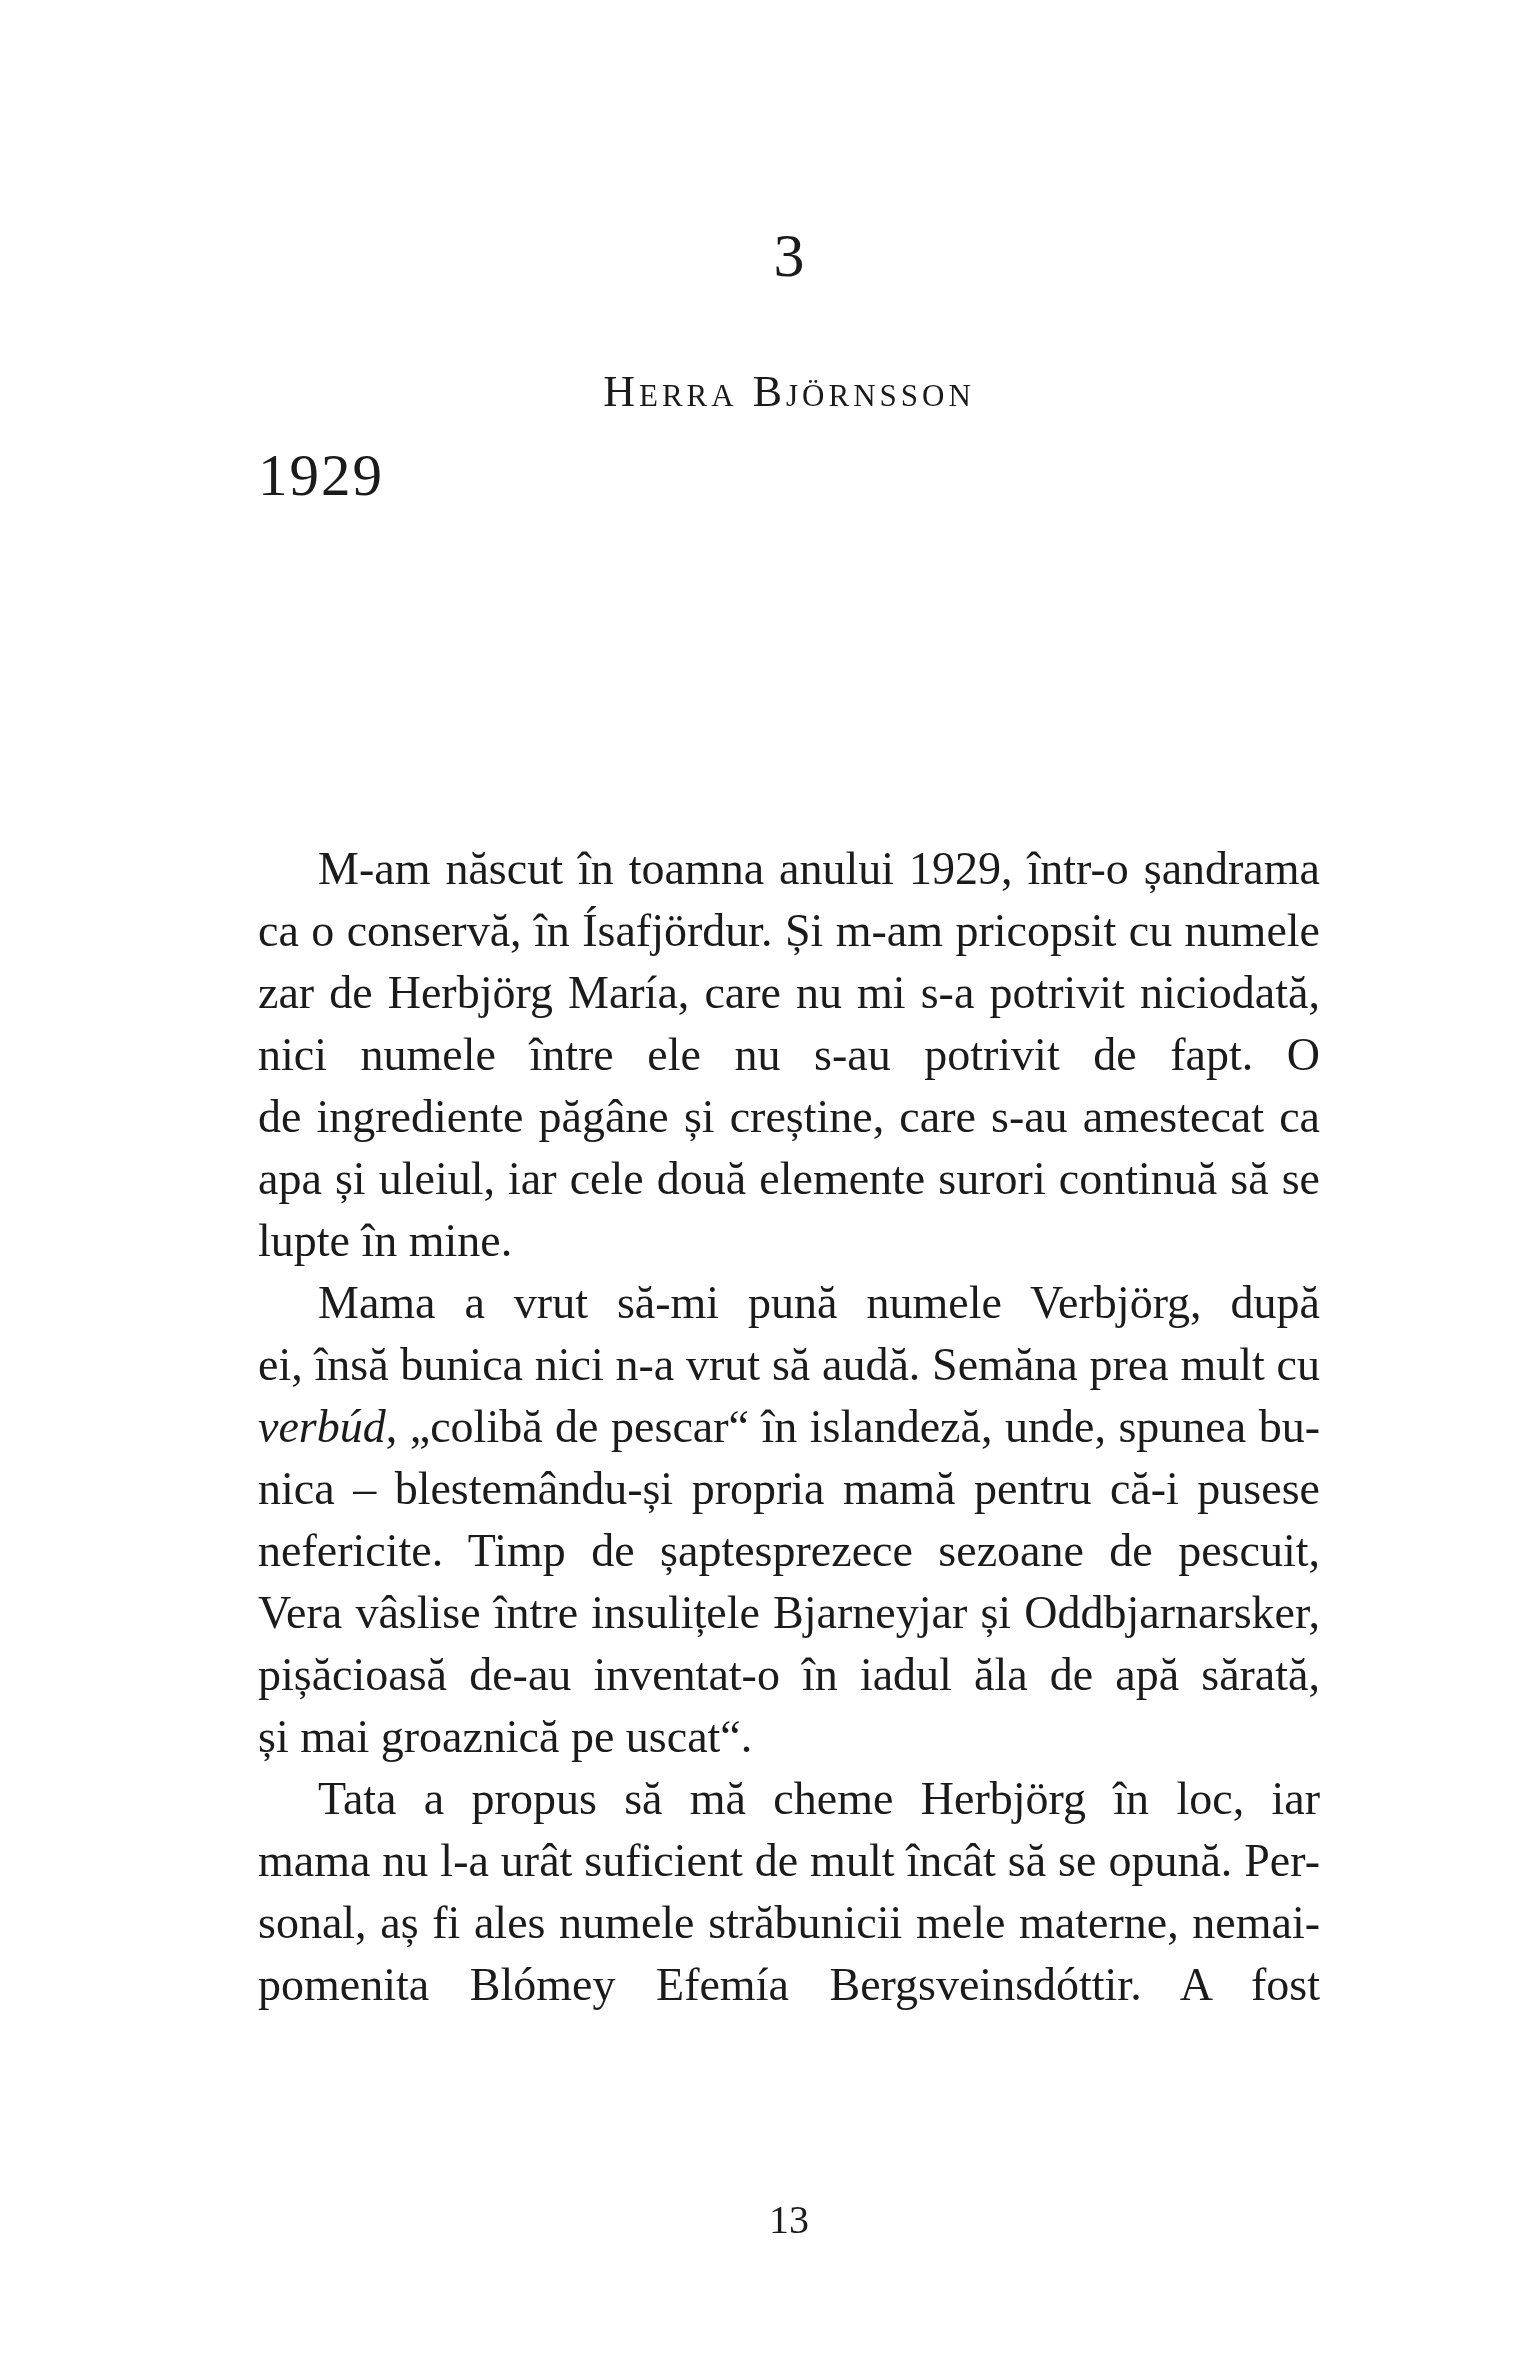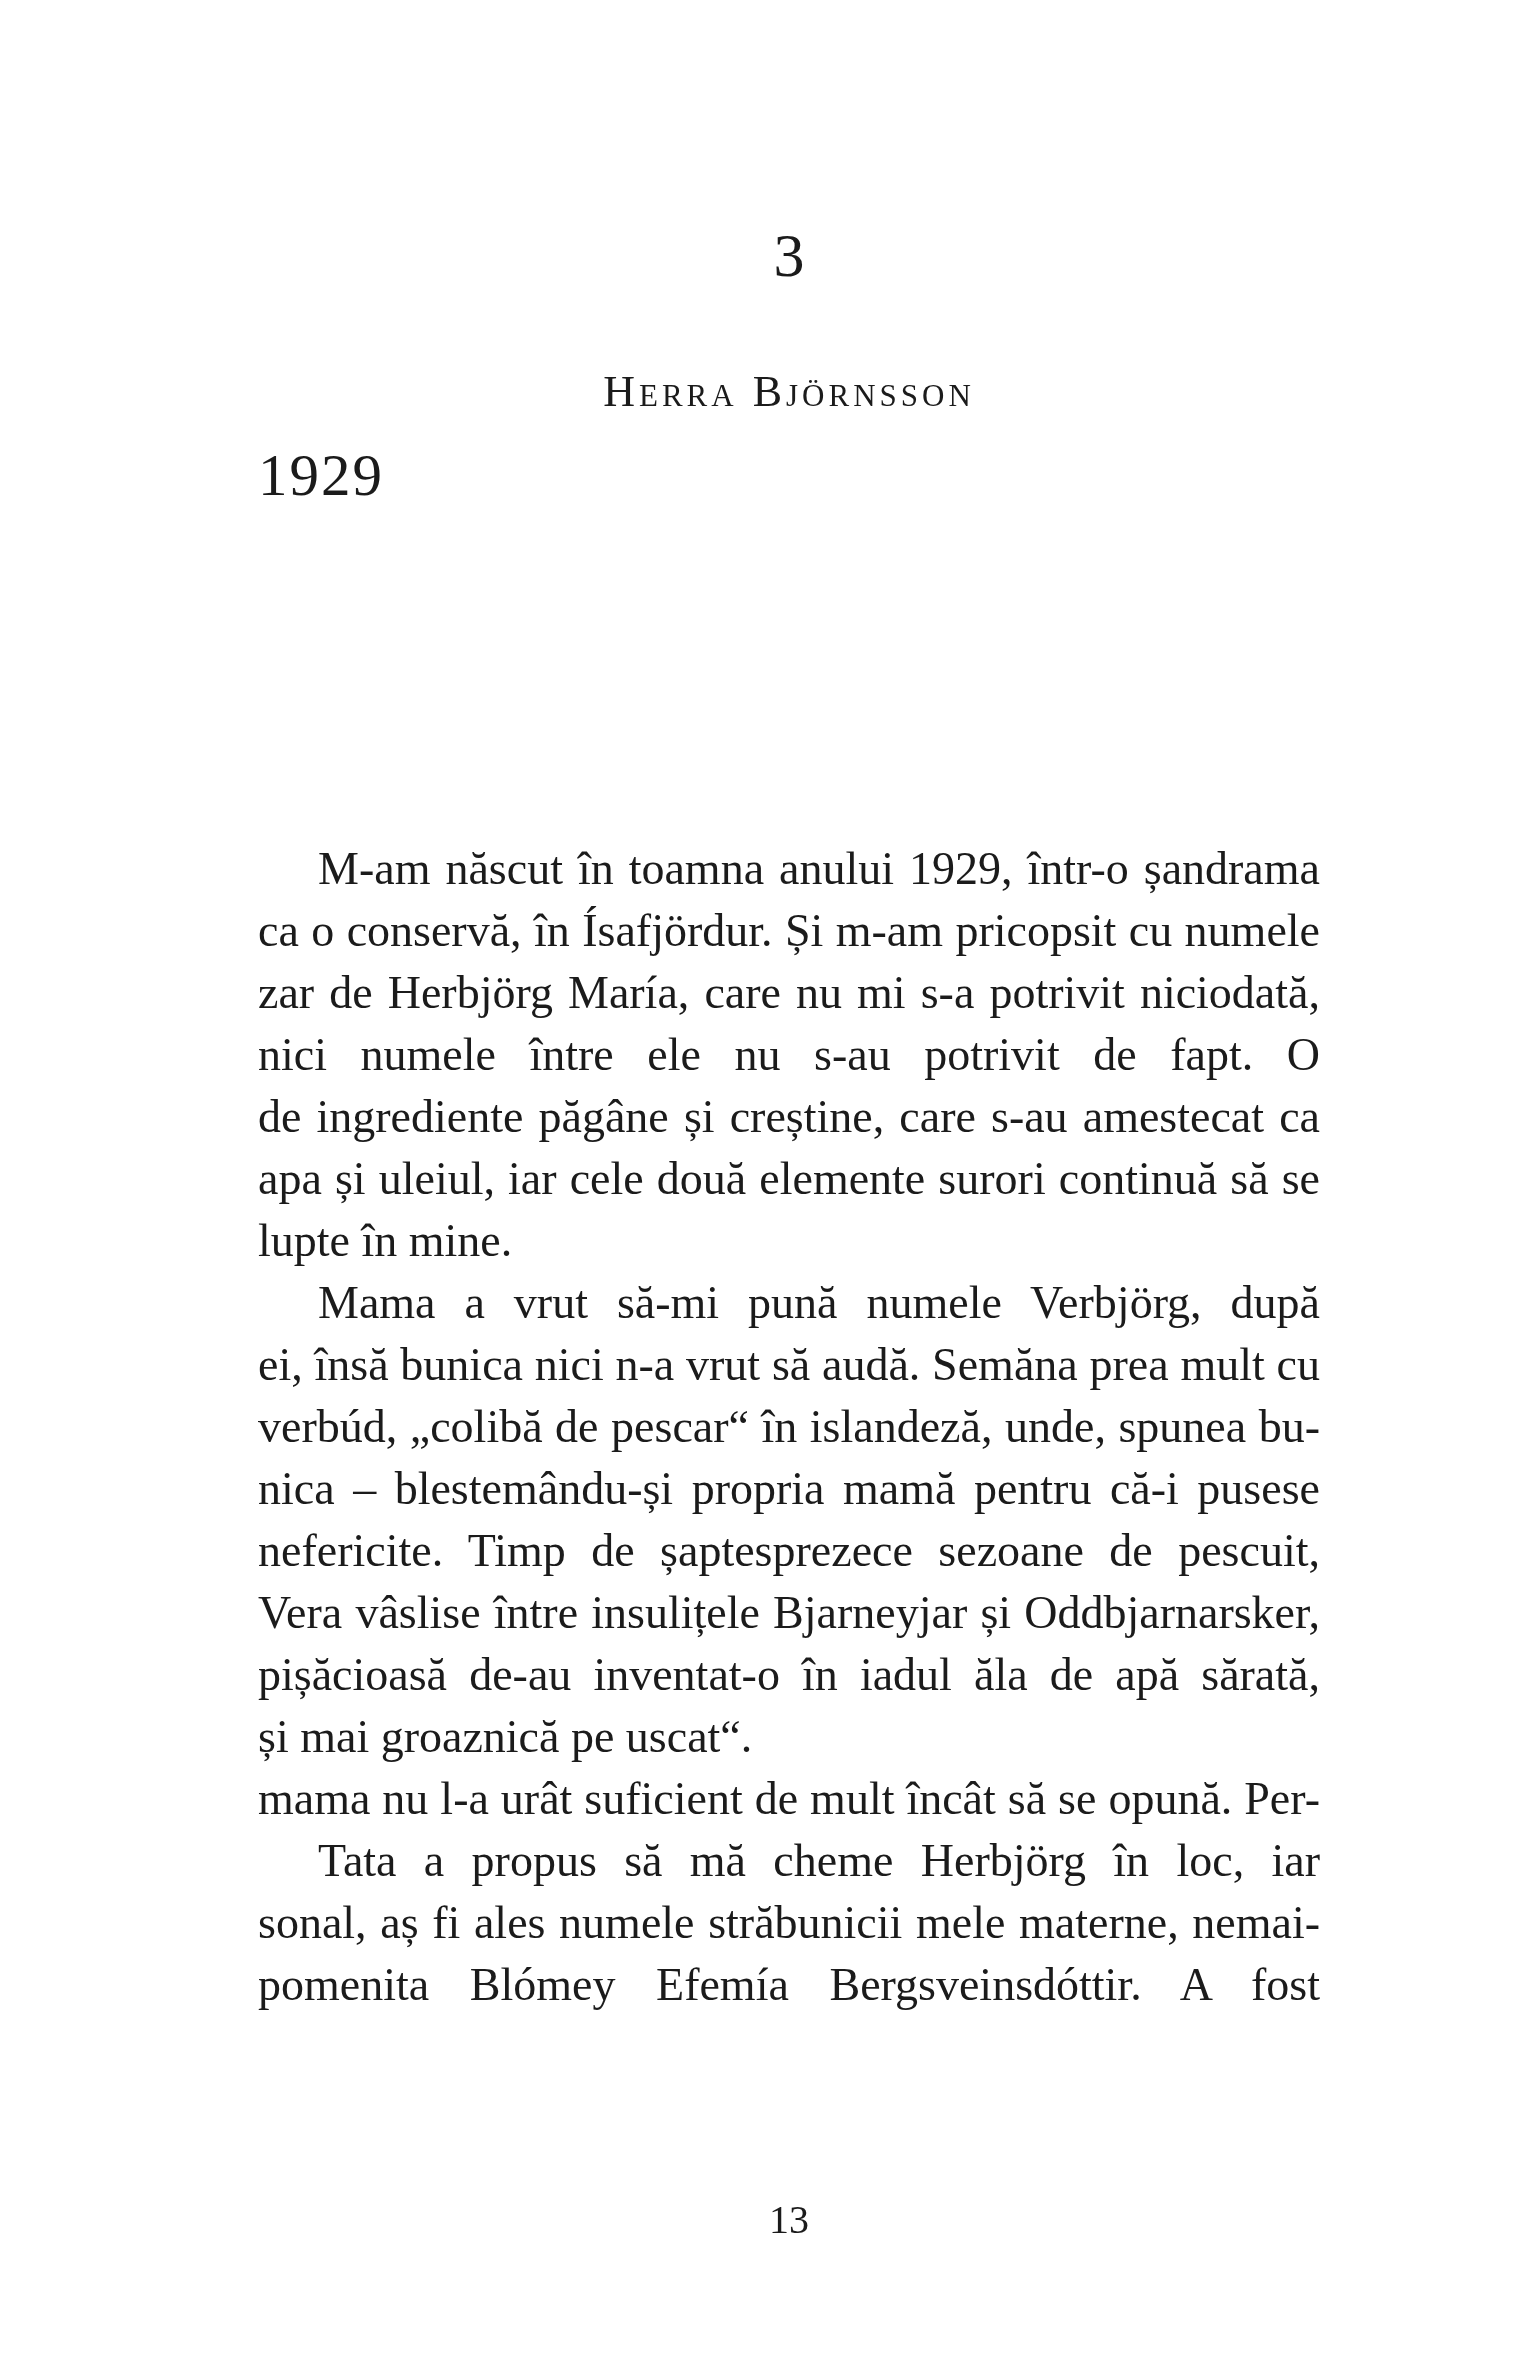--- a/index.html
+++ b/index.html
@@ -60,20 +60,21 @@
     text-align-last: justify;
     overflow: hidden;
   }
   .line.indent {
     text-indent: 60px;
   }
   .line.para-end {
     text-align-last: left;
   }
   .italic {
+    font-style: italic;
     margin-top: 36px;
   }
   .page-number {
     position: absolute;
     left: 258px;
     width: 1062px;
     top: 2200px;
     text-align: center;
     font-size: 40px;
     line-height: 1;
@@ -95,19 +96,19 @@
       <div class="line"><span>apa și uleiul, iar cele două elemente surori continuă să se</span></div>
       <div class="line para-end"><span>lupte în mine.</span></div>
       <div class="line indent"><span>Mama a vrut să-mi pună numele Verbjörg, după mama</span></div>
       <div class="line"><span>ei, însă bunica nici n-a vrut să audă. Semăna prea mult cu</span></div>
       <div class="line"><span class="italic">verbúd</span><span>, „colibă de pescar“ în islandeză, unde, spunea bu-</span></div>
       <div class="line"><span>nica – blestemându-și propria mamă pentru că-i pusese un</span></div>
       <div class="line"><span>nefericite. Timp de șaptesprezece sezoane de pescuit, bunica</span></div>
       <div class="line"><span>Vera vâslise între insulițele Bjarneyjar și Oddbjarnarsker,</span></div>
       <div class="line"><span>pișăcioasă de-au inventat-o în iadul ăla de apă sărată, încă</span></div>
       <div class="line para-end"><span>și mai groaznică pe uscat“.</span></div>
+      <div class="line indent"><span>Tata a propus să mă cheme Herbjörg în loc, iar aparent,</span></div>
       <div class="line"><span>mama nu l-a urât suficient de mult încât să se opună. Per-</span></div>
-      <div class="line indent"><span>Tata a propus să mă cheme Herbjörg în loc, iar aparent,</span></div>
       <div class="line"><span>sonal, aș fi ales numele străbunicii mele materne, nemai-</span></div>
       <div class="line"><span>pomenita Blómey Efemía Bergsveinsdóttir. A fost singura</span></div>
     </div>
   <div class="page-number">13</div>
 </div>
 
 </body></html>

